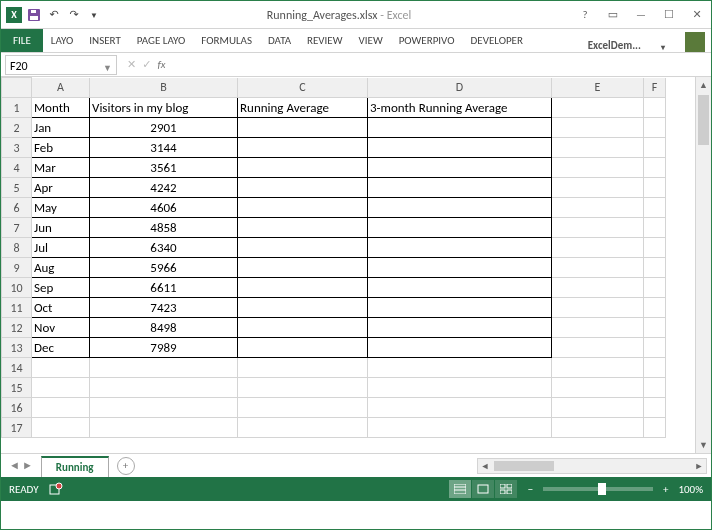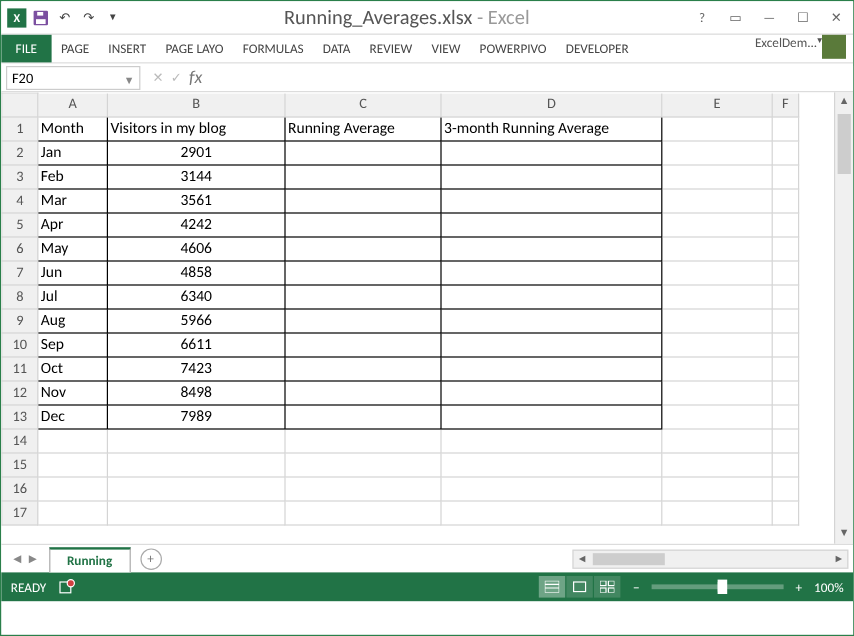--- a/index.html
+++ b/index.html
@@ -3,38 +3,38 @@
 <meta charset="utf-8">
 <style>
 * { box-sizing: border-box; margin: 0; padding: 0; font-family: 'Segoe UI', Calibri, Arial, sans-serif; }
 body { width: 712px; height: 530px; background: #fff; overflow: hidden; position: relative; border: 1px solid #2a7f4a; }
 
 
 .titlebar { height: 28px; background: #fff; display: flex; align-items: center; border-bottom: 1px solid #d4d4d4; }
 .qat { display: flex; align-items: center; gap: 2px; padding: 0 4px; }
 .qat-icon { width: 18px; height: 18px; display: flex; align-items: center; justify-content: center; font-size: 11px; color: #444; }
 .excel-ico { width: 16px; height: 16px; background: #217346; color: #fff; font-weight: bold; font-size: 10px; display:flex;align-items:center;justify-content:center;}
-.title-text { flex: 1; text-align: center; font-size: 17px; color: #555; }
+.title-text { flex: 1; text-align: center; font-size: 12px; color: #555; }
 .title-text .faded { color: #999; }
 .win-controls { display: flex; gap: 0; }
 .win-btn { width: 28px; height: 24px; display: flex; align-items: center; justify-content: center; font-size: 11px; color: #666; }
 
 
 .ribbon-tabs { height: 24px; background: #fff; display: flex; align-items: stretch; border-bottom: 1px solid #d4d4d4; font-size: 11px; }
 .rtab { padding: 4px 8px; color: #444; display:flex;align-items:center; }
 .rtab.file { background: #217346; color: #fff; font-weight: normal; padding: 4px 12px; }
-.user-area { margin-left: auto; display: flex; align-items: flex-start; gap: 0; padding-right: 6px; font-size: 11px; color: #555;}
+.user-area { margin-left: auto; display: flex; align-items: flex-end; gap: 20px; padding-right: 6px; font-size: 11px; color: #555; font-weight: bold;}
 .avatar { width: 20px; height: 20px; background: #5a7a3a; }
 
 
 .formula-row { height: 24px; display: flex; align-items: center; border-bottom: 1px solid #d4d4d4; background: #fff; }
 .namebox { width: 112px; height: 20px; margin: 0 4px; border: 1px solid #ccc; font-size: 12px; padding: 1px 4px; display:flex;align-items:flex-end;justify-content:space-between;}
 .namebox span.arrow { color:#888; font-size:9px;}
 .fx-controls { display:flex; align-items:center; gap:6px; padding:0 6px; color:#bbb; font-size:11px;}
-.fx-label { font-style: italic; color:#777; font-size:15px;}
+.fx-label { font-style: italic; color:#777; font-size:11px;}
 .fx-input { flex:1; height:20px; border:none; font-size:12px; padding:0 4px;}
 
 
 .grid-wrap { position: relative; height: 376px; display:flex; }
 .grid-scroll { flex:1; overflow:hidden; position:relative; background:#fff;}
 table.grid { border-collapse: collapse; table-layout: fixed; }
 .grid th, .grid td { border: 1px solid #d4d4d4; font-size: 13px; font-weight: normal; height: 20px; padding: 0 2px; }
 .grid th.colhdr { background: #f0f0f0; text-align: center; color: #555; font-size: 12px; border-top:none;}
 .grid td.rowhdr { background: #f0f0f0; text-align: center; color: #555; font-size: 12px; width: 30px; }
 .corner { background: #f0f0f0; width: 30px; }
@@ -105,21 +105,21 @@
     <div class="win-btn">?</div>
     <div class="win-btn">▭</div>
     <div class="win-btn">—</div>
     <div class="win-btn">☐</div>
     <div class="win-btn">✕</div>
   </div>
 </div>
 
 <div class="ribbon-tabs">
   <div class="rtab file">FILE</div>
-  <div class="rtab">PAGE</div>
+  <div class="rtab">LAYO</div>
     <div class="rtab">INSERT</div>
     <div class="rtab">PAGE LAYO</div>
     <div class="rtab">FORMULAS</div>
     <div class="rtab">DATA</div>
     <div class="rtab">REVIEW</div>
     <div class="rtab">VIEW</div>
     <div class="rtab">POWERPIVO</div>
     <div class="rtab">DEVELOPER</div>
   <div class="user-area">
     <span>ExcelDem...</span>

